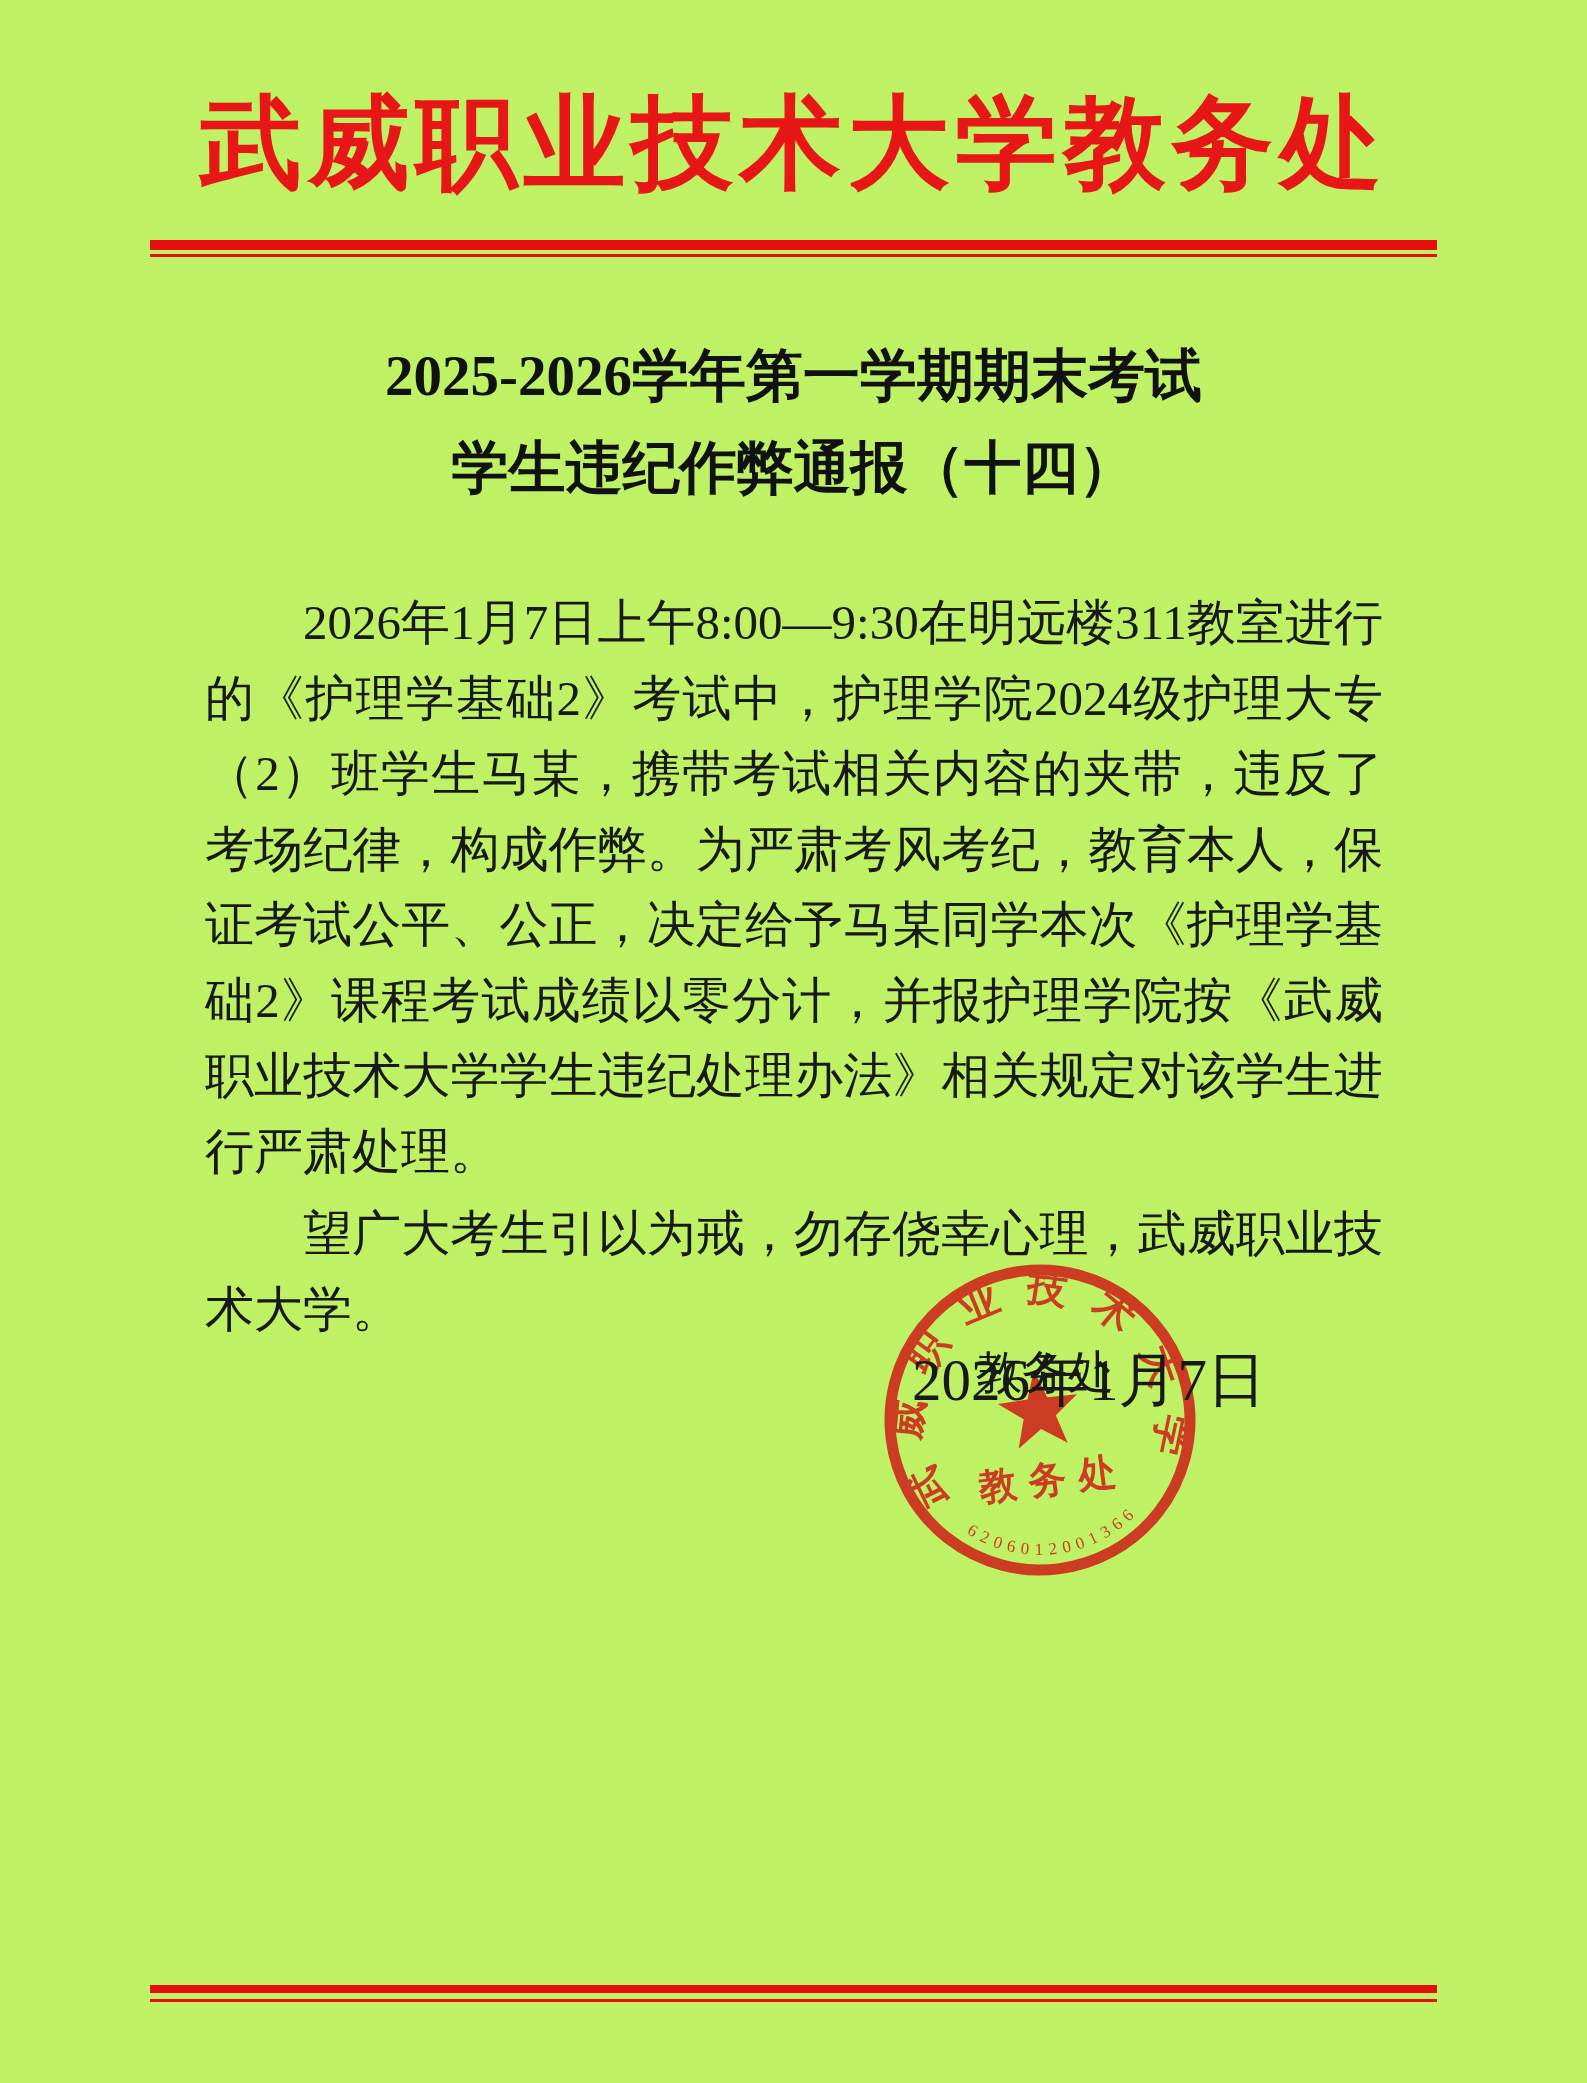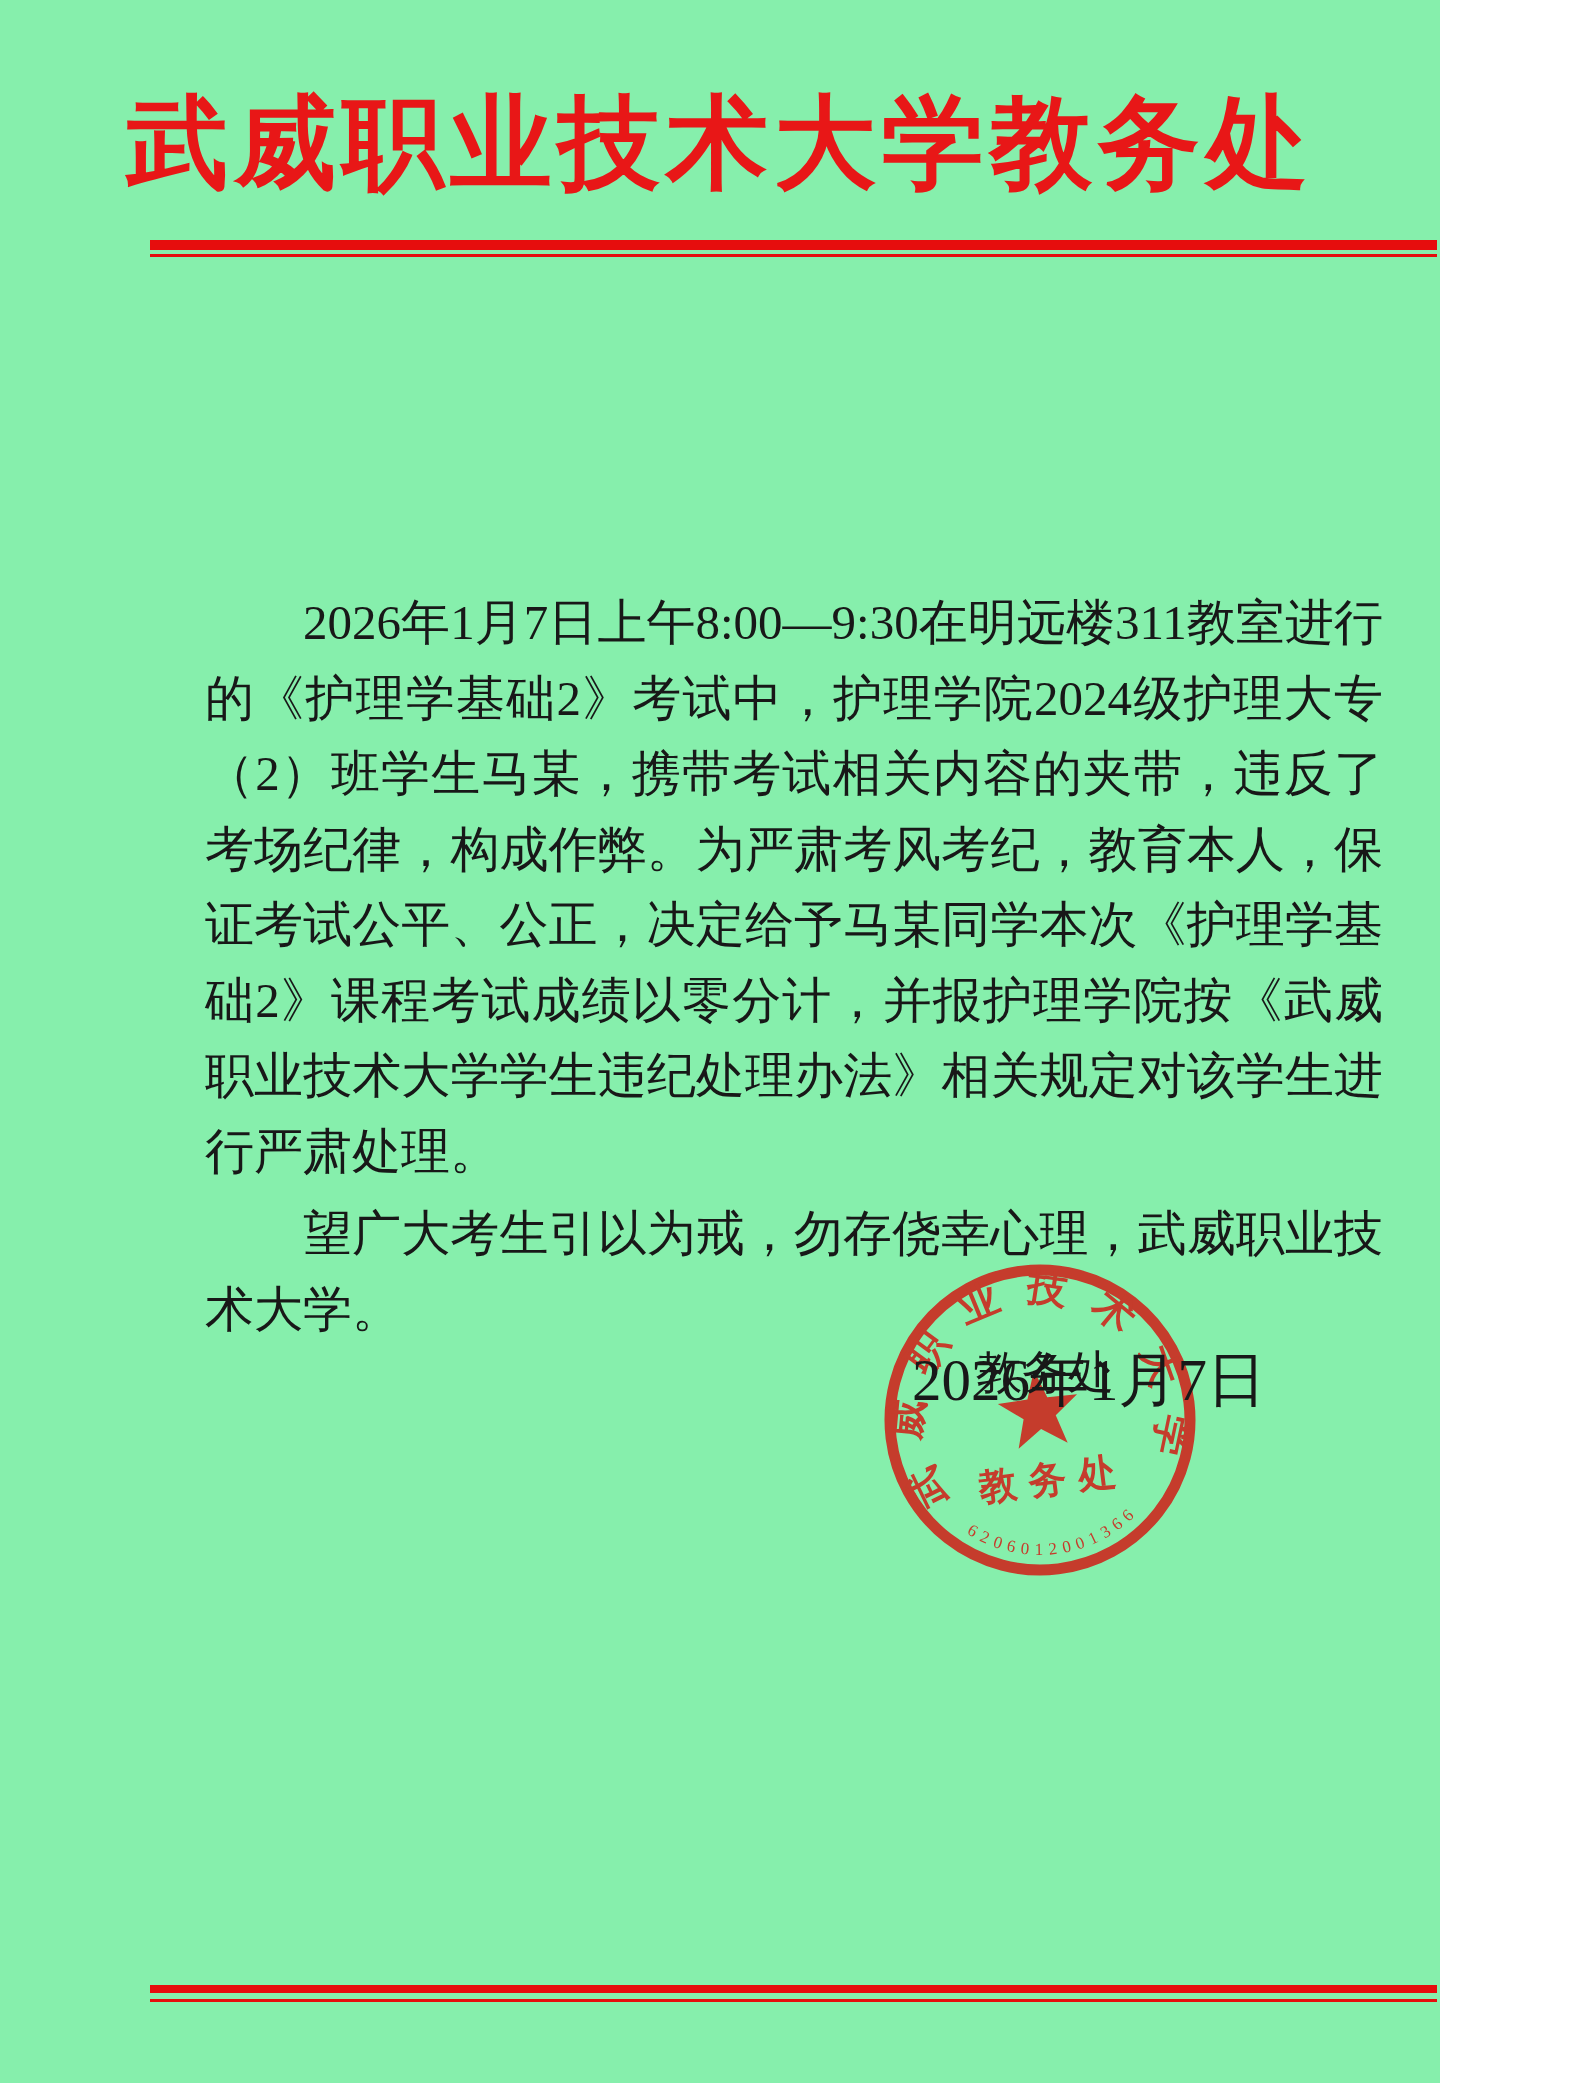--- a/index.html
+++ b/index.html
@@ -3,23 +3,23 @@
 <meta charset="utf-8">
 <style>
   html, body {
     margin: 0;
     padding: 0;
     background: #ffffff;
     font-family: "Liberation Serif", "DejaVu Serif", serif;
   }
   .page {
     position: relative;
-    width: 1440px;
+    width: 1587px;
     height: 2083px;
-    background: #86efac;
+    background: #bef264;
     overflow: hidden;
   }
   
   .org-header {
     position: absolute;
     top: 76px;
     left: 0;
     width: 100%;
     text-align: center;
     font-size: 102px;
@@ -120,20 +120,24 @@
 </head>
 <body>
 
 <div class="page">
 
   <div class="org-header">武威职业技术大学教务处</div>
 
   <div class="rule rule-top-thick"></div>
   <div class="rule rule-top-thin"></div>
 
+  <div class="doc-title">
+    <div>2025-2026学年第一学期期末考试</div>
+    <div>学生违纪作弊通报（十四）</div>
+  </div>
 
   <div class="body-text">
     <p>2026年1月7日上午8:00—9:30在明远楼311教室进行的《护理学基础2》考试中，护理学院2024级护理大专（2）班学生马某，携带考试相关内容的夹带，违反了考场纪律，构成作弊。为严肃考风考纪，教育本人，保证考试公平、公正，决定给予马某同学本次《护理学基础2》课程考试成绩以零分计，并报护理学院按《武威职业技术大学学生违纪处理办法》相关规定对该学生进行严肃处理。</p>
     <p>望广大考生引以为戒，勿存侥幸心理，武威职业技术大学。</p>
   </div>
 
   <div class="sig-dept">教务处</div>
   <div class="sig-date">2026年1月7日</div>
 
   <div class="seal">

